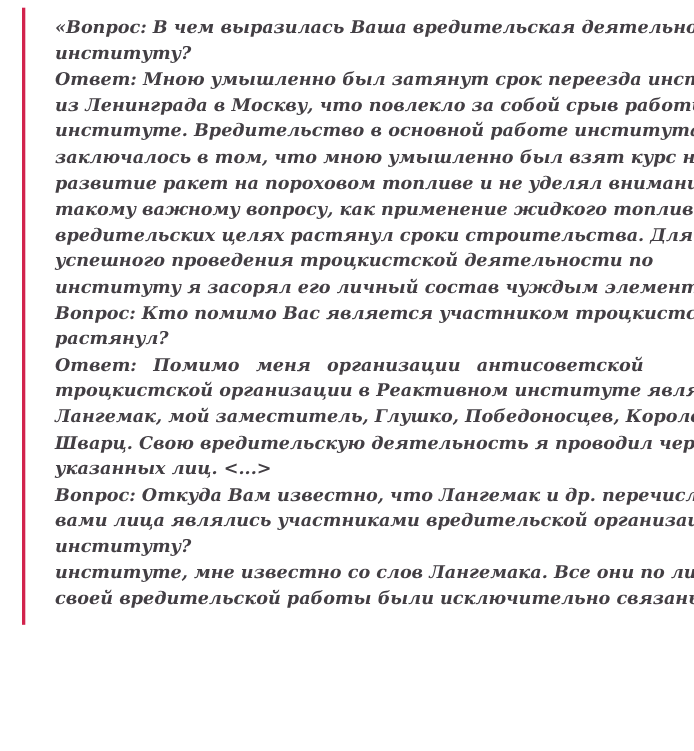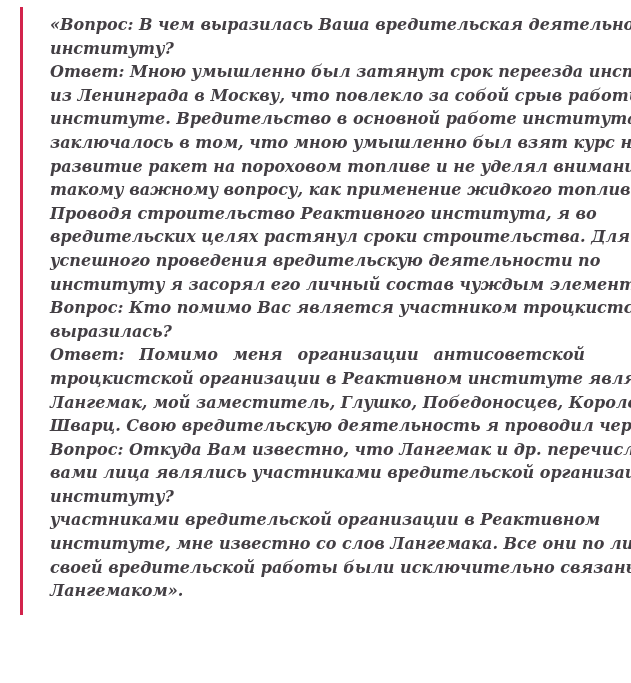--- a/index.html
+++ b/index.html
@@ -44,31 +44,29 @@
 <div class="page">
   <blockquote class="quote-block" style="border-left-color: rgb(210, 35, 76); color: rgb(67, 63, 68);">
       <div class="quote-line">«Вопрос: В чем выразилась Ваша вредительская деятельность по</div>
       <div class="quote-line para-end">институту?</div>
       <div class="quote-line">Ответ: Мною умышленно был затянут срок переезда института</div>
       <div class="quote-line">из Ленинграда в Москву, что повлекло за собой срыв работы в</div>
       <div class="quote-line">институте. Вредительство в основной работе института</div>
       <div class="quote-line">заключалось в том, что мною умышленно был взят курс на</div>
       <div class="quote-line">развитие ракет на пороховом топливе и не уделял внимания</div>
       <div class="quote-line">такому важному вопросу, как применение жидкого топлива.</div>
-      <div class="quote-line">Проводя строительство Реактивного института, я во</div>
       <div class="quote-line">вредительских целях растянул сроки строительства. Для более</div>
-      <div class="quote-line">успешного проведения вредительскую деятельности по</div>
+      <div class="quote-line">успешного проведения троцкистской деятельности по</div>
       <div class="quote-line para-end">институту я засорял его личный состав чуждым элементом. &lt;...&gt;</div>
       <div class="quote-line">Вопрос: Кто помимо Вас является участником троцкистской</div>
-      <div class="quote-line para-end">выразилась?</div>
+      <div class="quote-line para-end">растянул?</div>
       <div class="quote-line">Ответ: Помимо меня организации антисоветской</div>
       <div class="quote-line">троцкистской организации в Реактивном институте являлись:</div>
       <div class="quote-line">Лангемак, мой заместитель, Глушко, Победоносцев, Королёв и</div>
       <div class="quote-line">Шварц. Свою вредительскую деятельность я проводил через</div>
+      <div class="quote-line para-end">указанных лиц. &lt;...&gt;</div>
       <div class="quote-line">Вопрос: Откуда Вам известно, что Лангемак и др. перечисленные</div>
       <div class="quote-line">вами лица являлись участниками вредительской организации по</div>
       <div class="quote-line para-end">институту?</div>
-      <div class="quote-line">участниками вредительской организации в Реактивном</div>
       <div class="quote-line">институте, мне известно со слов Лангемака. Все они по линии</div>
       <div class="quote-line">своей вредительской работы были исключительно связаны с</div>
-      <div class="quote-line para-end">Лангемаком».</div>
     </blockquote>
 </div>
 
 </body></html>

